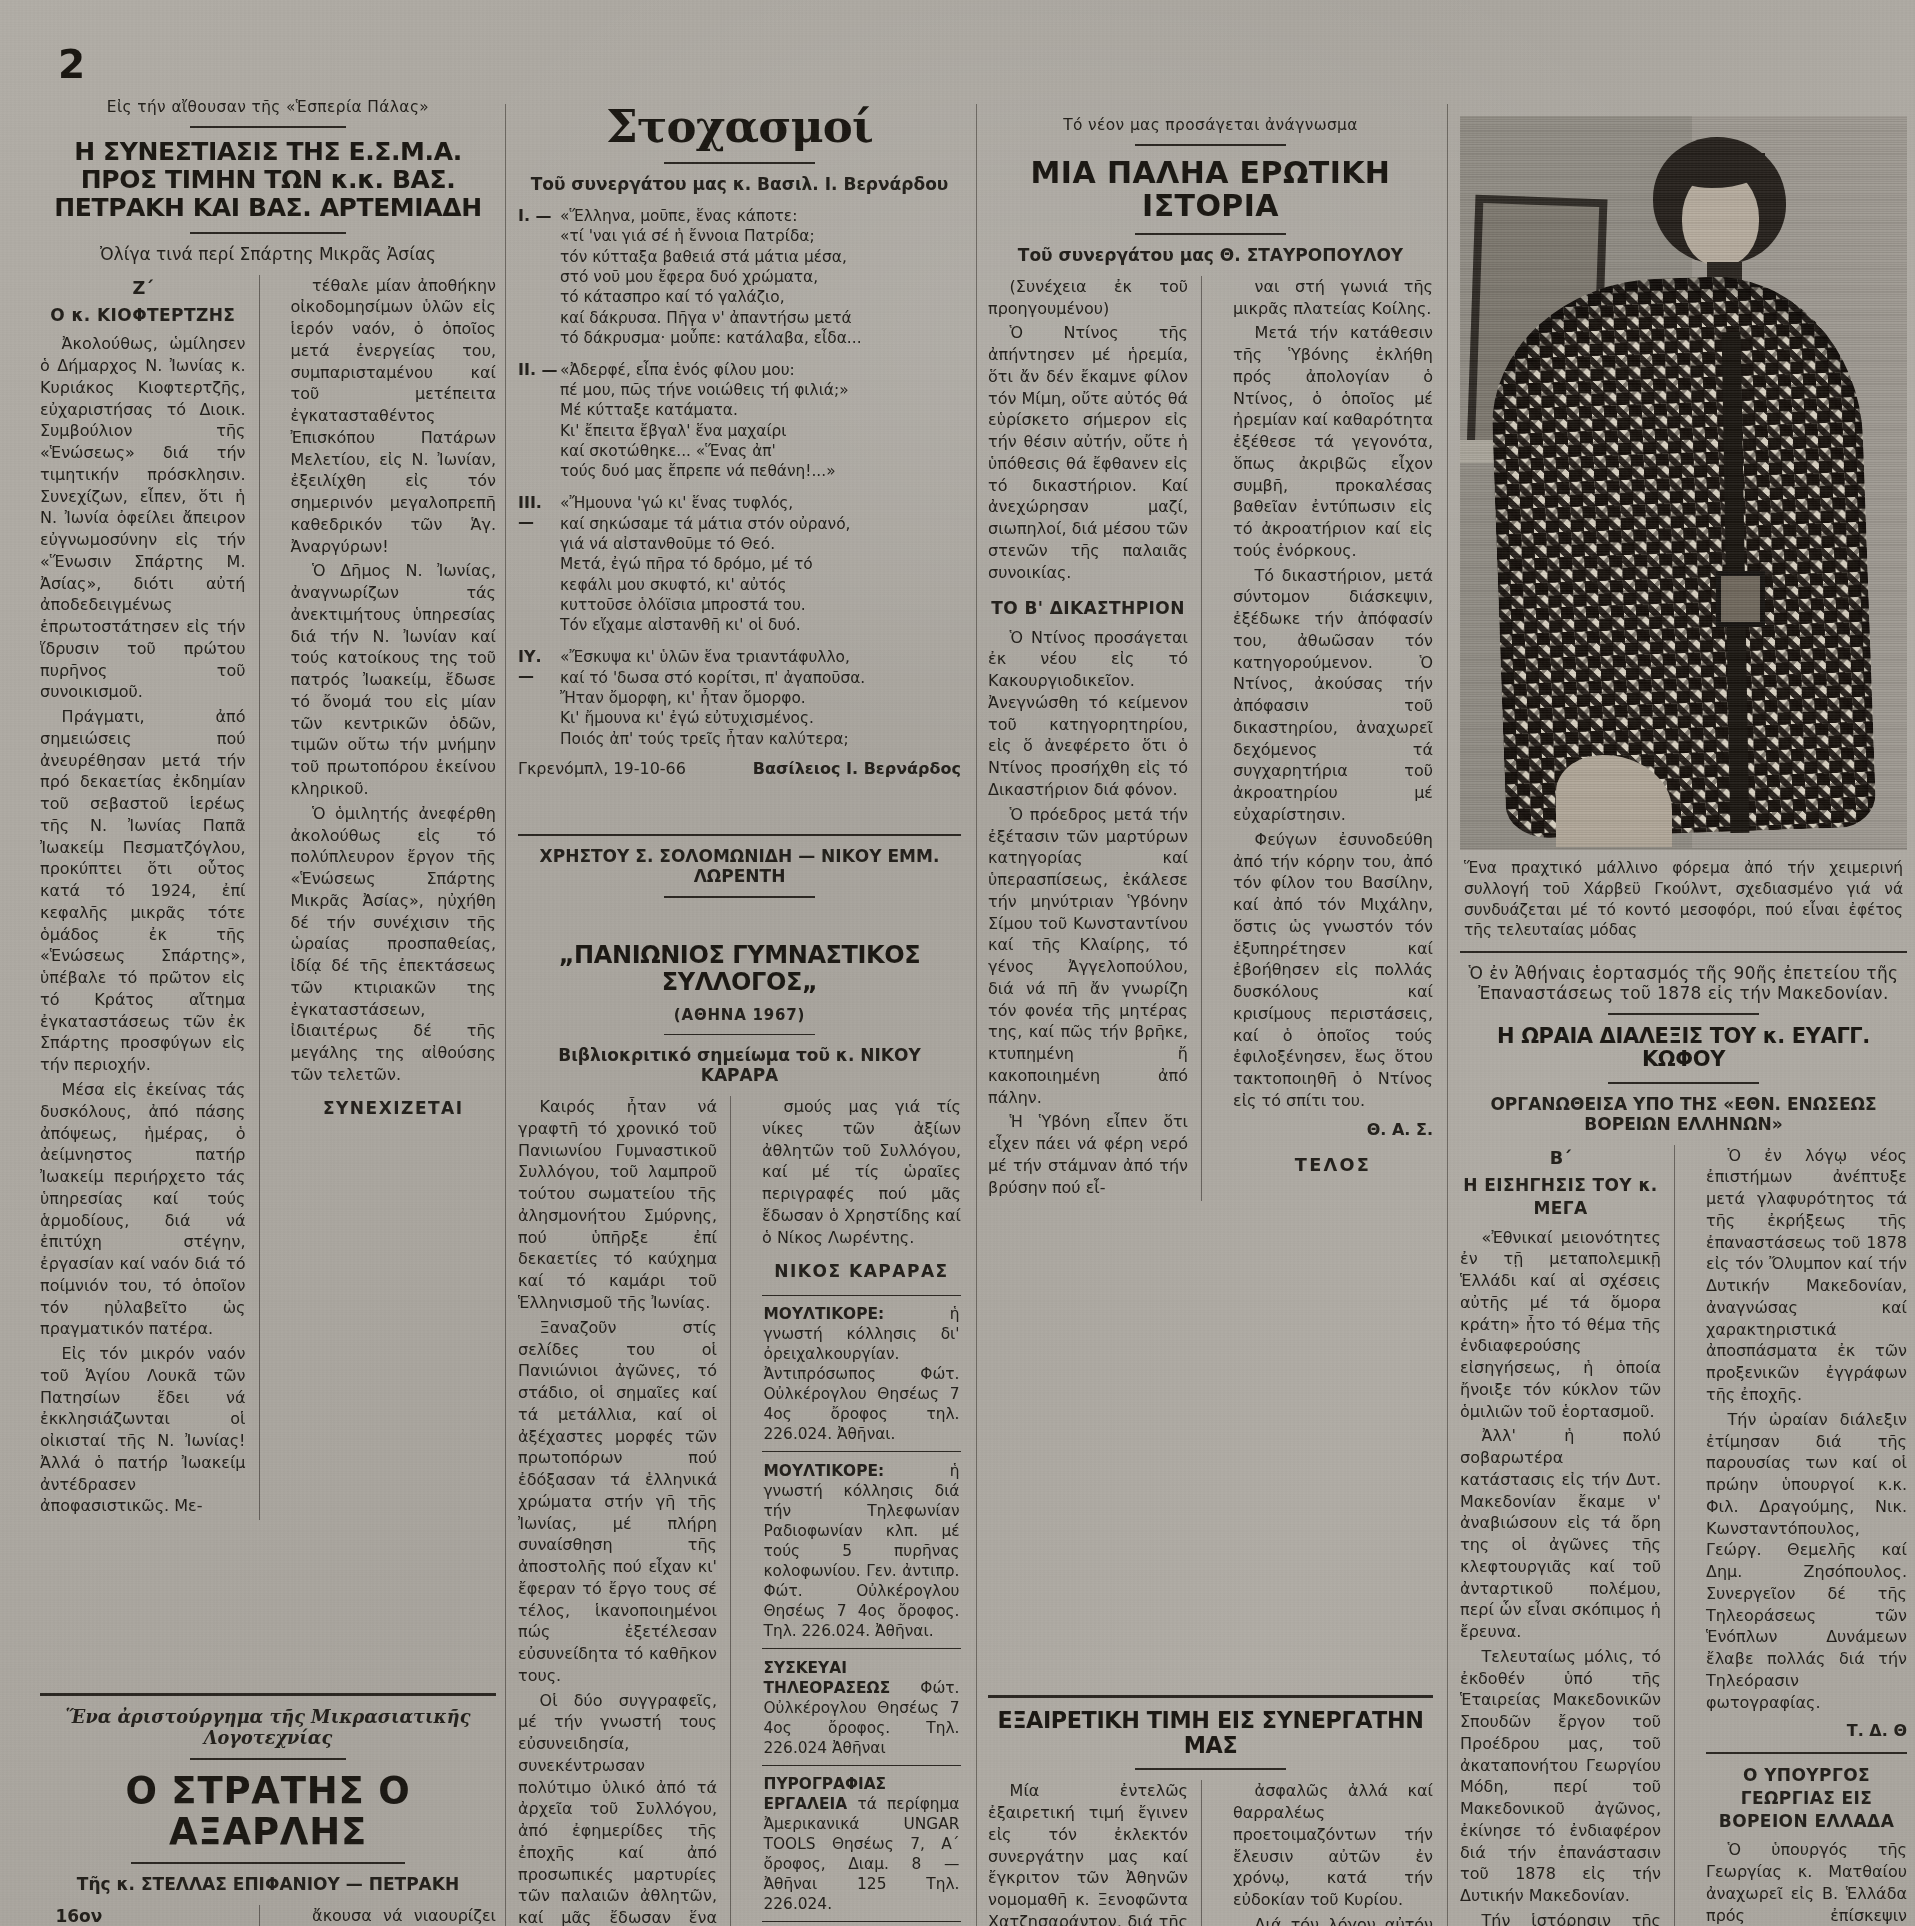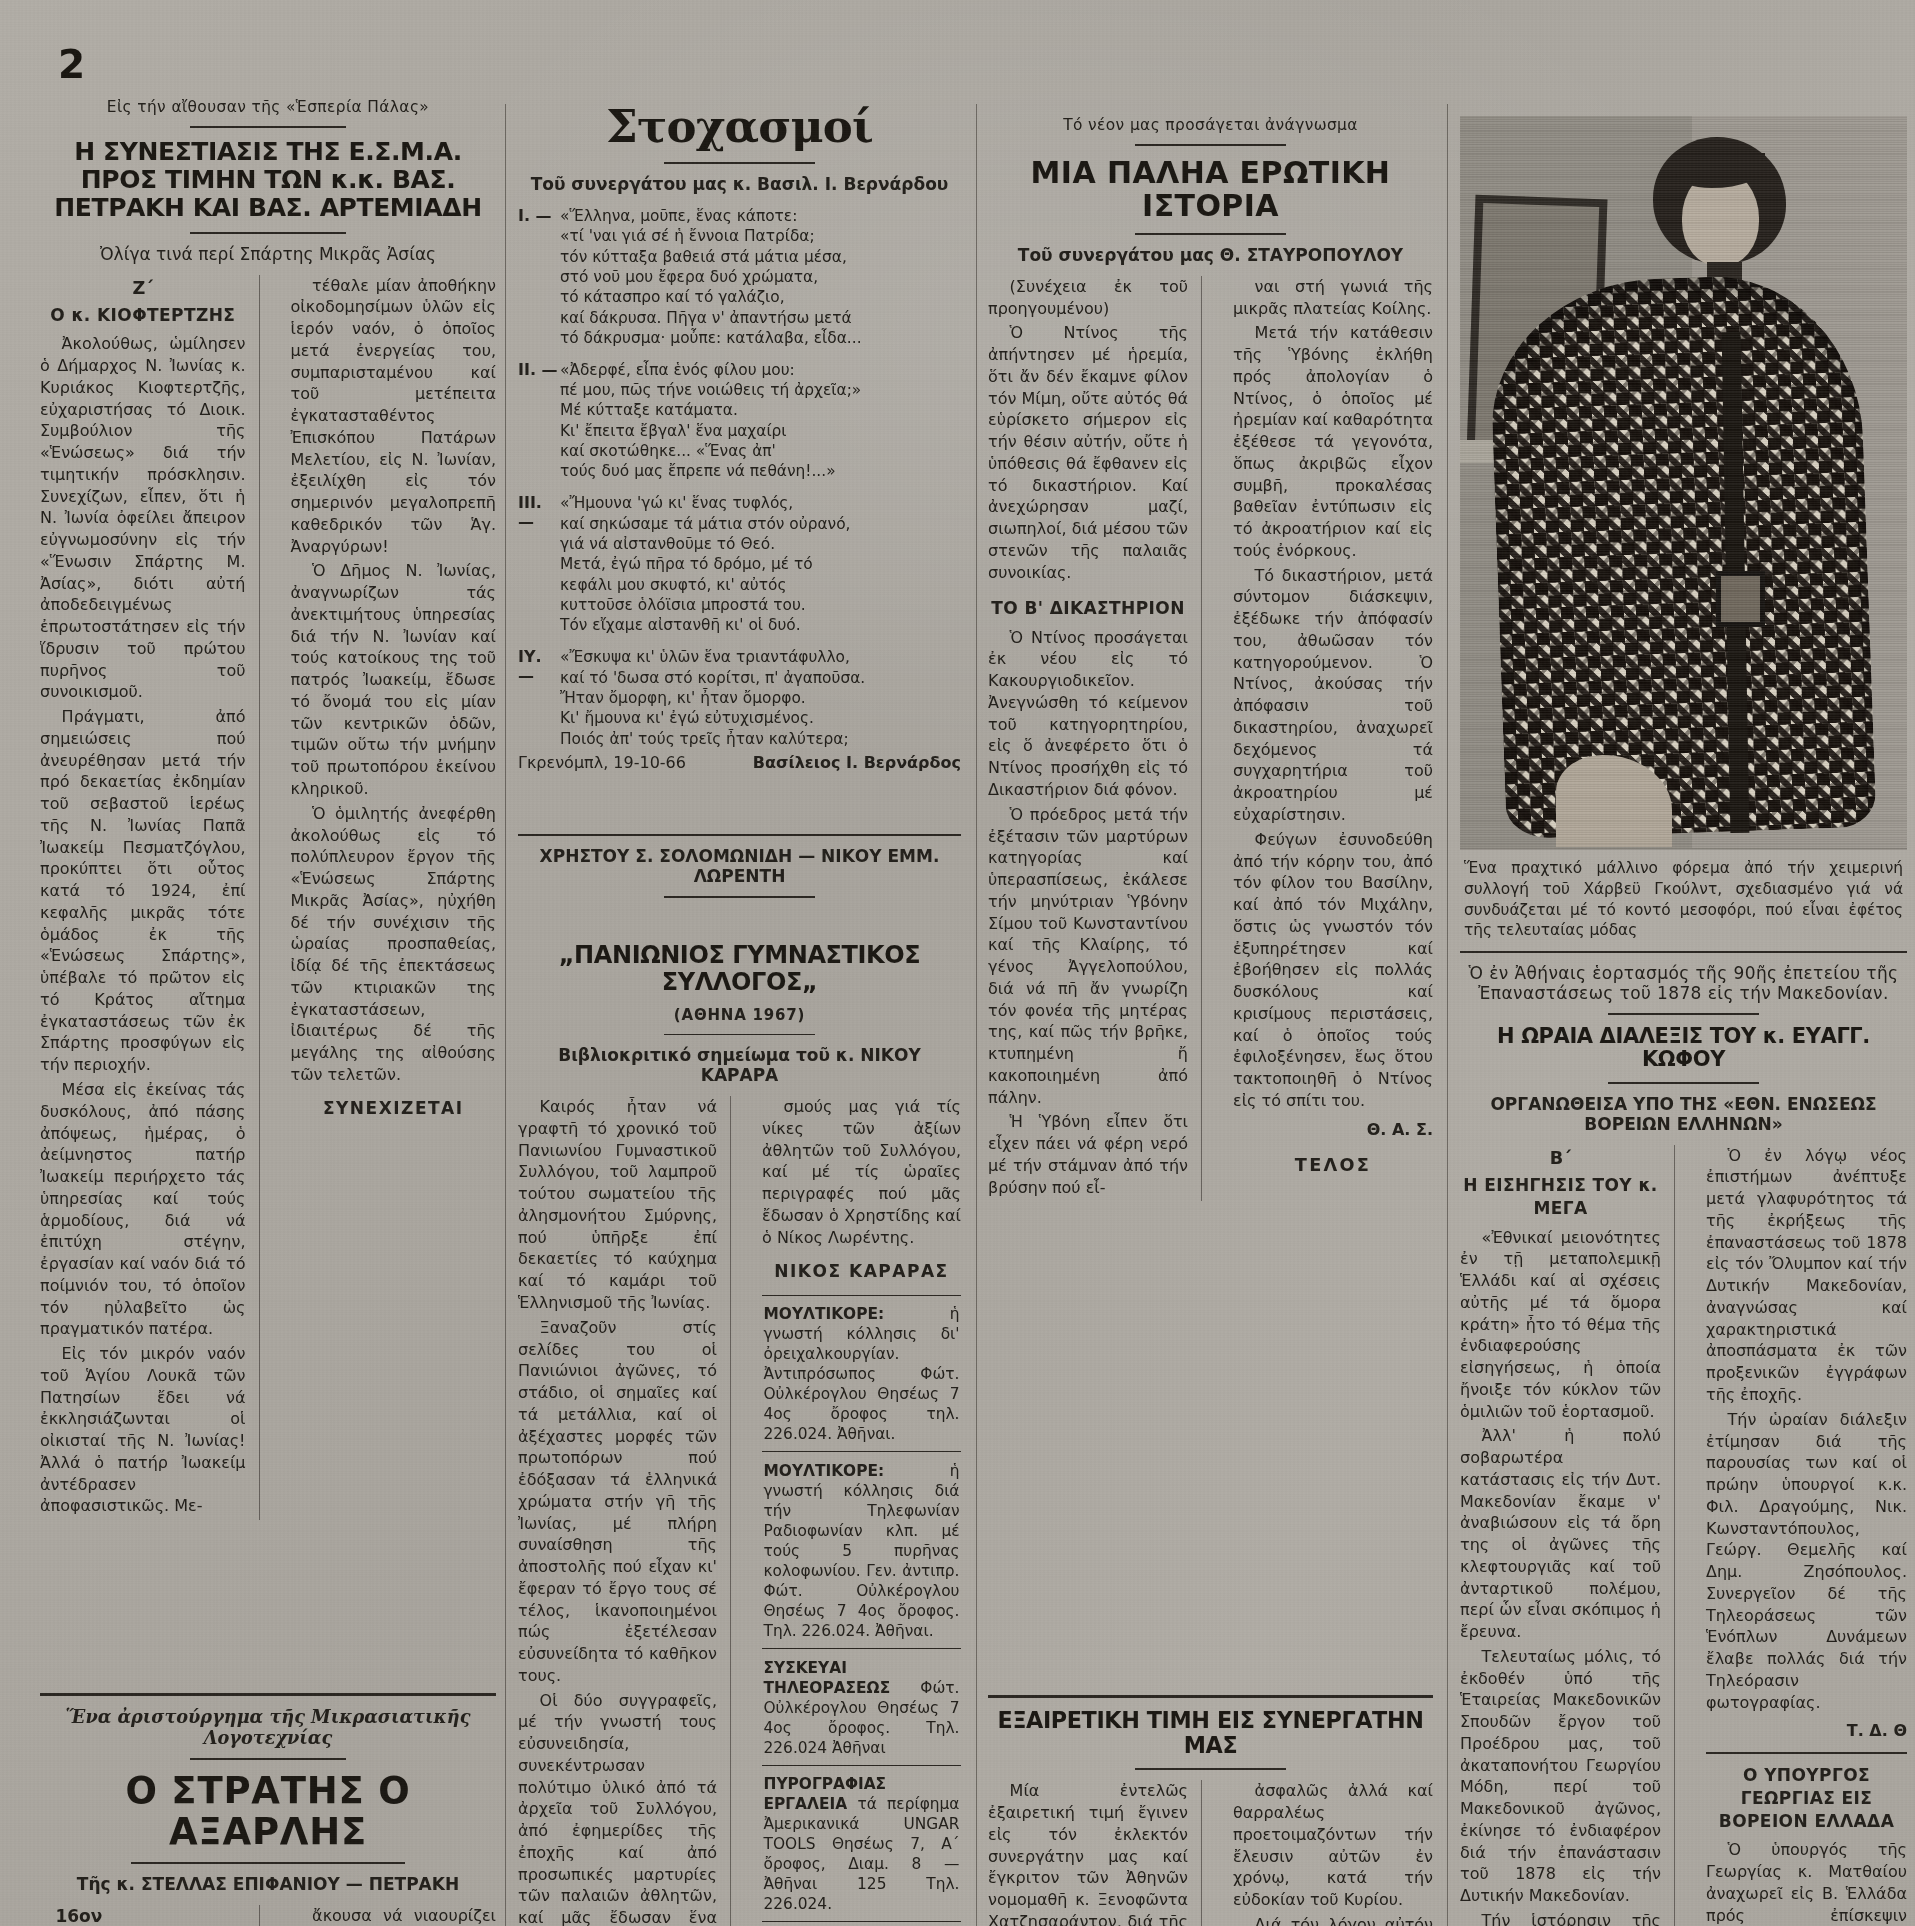--- a/index.html
+++ b/index.html
@@ -44,21 +44,21 @@
   .sec-mark{font-size:17.7px;font-weight:bold;text-align:center;margin:1.5px 0 3.9px;}
   .sub-head{font-size:17px;font-weight:bold;text-align:center;margin:3.1px 0 6.2px;letter-spacing:0.4px;}
   .cont{font-size:17px;font-weight:bold;text-align:center;letter-spacing:1.5px;margin-top:11.6px;}
   .sig{font-size:16px;font-weight:bold;text-align:right;margin-top:7px;}
   .telos{font-size:17.7px;font-weight:bold;text-align:center;letter-spacing:2.3px;margin-top:13px;}
   .part-label{font-size:17px;font-weight:bold;margin:0 0 9.2px 15.4px;}
   
   .poem{display:flex;margin:11.6px 0 0 0;}
   .poem .num{flex:0 0 42px;font-size:16px;font-weight:bold;}
   .poem .verse{font-size:15.4px;line-height:1.32;white-space:pre-line;}
-  .sigrow{display:flex;justify-content:space-between;font-size:16px;margin-top:4px;}
+  .sigrow{display:flex;justify-content:space-between;font-size:16px;margin-top:10px;}
   .sigrow .name{font-weight:bold;}
   
   .ad{border-top:1.5px solid #2b2722;padding:8.5px 1.5px 7px;font-size:15.4px;line-height:1.3;text-align:justify;}
   .ad .ad-title{font-weight:bold;}
   .ad:last-child{border-bottom:1.5px solid #2b2722;}
   
   .photo{position:relative;width:447px;height:732px;background:
       linear-gradient(90deg,#8f8b83 0 52%,#9d9890 52% 100%);
     box-shadow:0 0 0 1.5px rgba(40,36,30,.35);overflow:hidden;}
   .ph-frame{position:absolute;left:10.8px;top:81px;width:116px;height:243px;background:#7c776e;border:8.5px solid #2e2a25;transform:rotate(2deg);}
@@ -149,21 +149,21 @@
 «τί 'ναι γιά σέ ἡ ἔννοια Πατρίδα;
 τόν κύτταξα βαθειά στά μάτια μέσα,
 στό νοῦ μου ἔφερα δυό χρώματα,
 τό κάτασπρο καί τό γαλάζιο,
 καί δάκρυσα. Πῆγα ν' ἀπαντήσω μετά
 τό δάκρυσμα· μοὖπε: κατάλαβα, εἶδα...</div>
   </div>
   <div class="poem">
     <div class="num">ΙΙ. —</div>
     <div class="verse">«Ἀδερφέ, εἶπα ἑνός φίλου μου:
-πέ μου, πῶς τήνε νοιώθεις τή ἀρχεῖα;»
+πέ μου, πῶς τήνε νοιώθεις τή φιλιά;»
 Μέ κύτταξε κατάματα.
 Κι' ἔπειτα ἔβγαλ' ἕνα μαχαίρι
 καί σκοτώθηκε... «Ἕνας ἀπ'
 τούς δυό μας ἔπρεπε νά πεθάνη!...»</div>
   </div>
   <div class="poem">
     <div class="num">ΙΙΙ. —</div>
     <div class="verse">«Ἤμουνα 'γώ κι' ἕνας τυφλός,
 καί σηκώσαμε τά μάτια στόν οὐρανό,
 γιά νά αἰστανθοῦμε τό Θεό.

